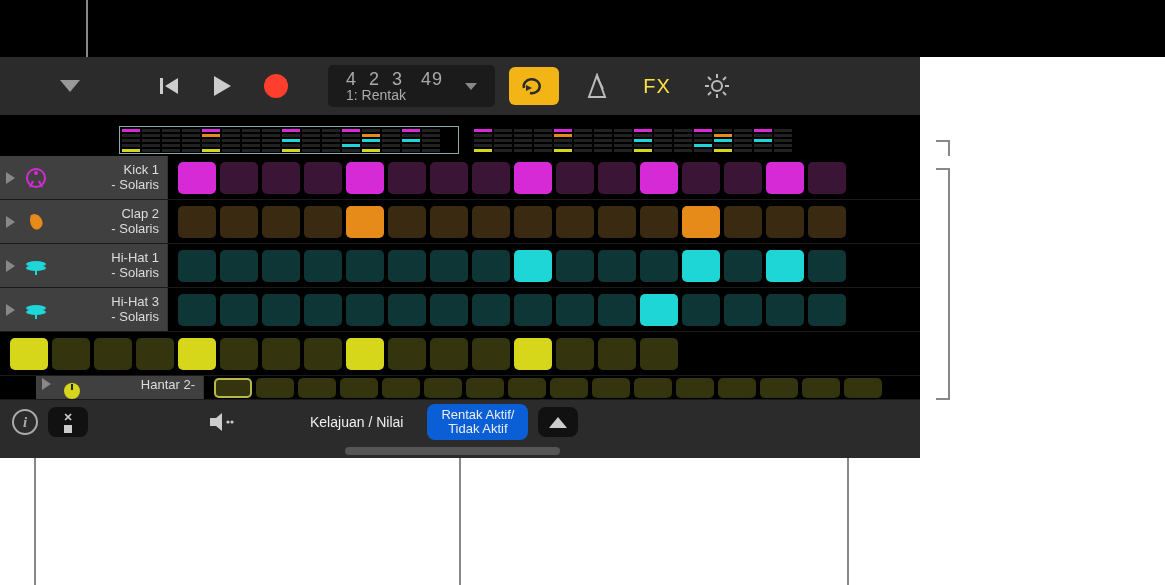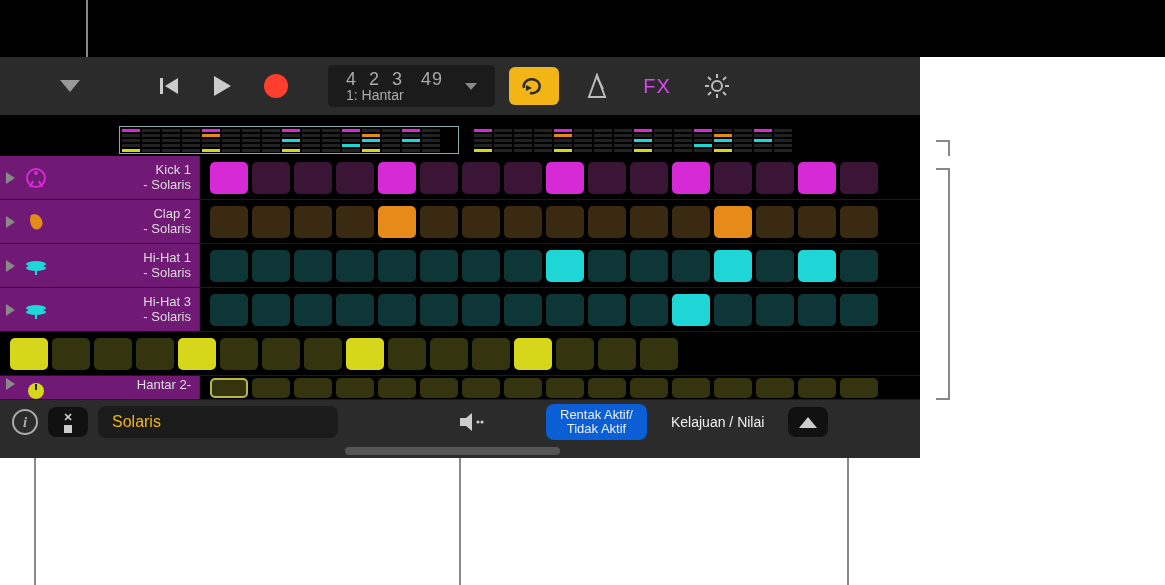--- a/index.html
+++ b/index.html
@@ -45,21 +45,21 @@
   }
   .lcd .nums { display: flex; gap: 12px; font-size: 18px; letter-spacing: 1px;}
   .lcd .sub { font-size: 14px; }
   .lcd-col { display:flex; flex-direction:column; align-items:flex-start; line-height:1;}
   .lcd-caret {
     width:0;height:0;border-left:6px solid transparent;border-right:6px solid transparent;border-top:7px solid #888; margin-left:8px;
   }
   .right-controls { display:flex; align-items:center; gap:0; margin-left: 14px;}
   .rc-btn {
     width:60px; height:42px; display:flex; align-items:center; justify-content:center;
-    color:#d946ef; font-size:20px; font-weight:500;
+    color:#fde047; font-size:20px; font-weight:500;
   }
   .rc-loop { background:#f2b515; border-radius:6px; width:50px; height:38px; margin-right:8px;}
   .rc-loop svg { stroke:#2b2b2b; }
   .fx-text { font-size:20px; letter-spacing:1px; }
 
   .strip { height: 9px; background: #000; }
 
   
   .overview {
     background:#000;
@@ -84,22 +84,22 @@
   
   .grid-area {
     background:#000;
     position:relative;
   }
   .row {
     display:flex; align-items:center; height:44px;
     border-bottom:1px solid #1a1a1a;
   }
   .row-head {
-    width:200px; height:100%; display:flex; align-items:center;
-    background:#701a75; gap:8px; padding-left:6px;
+    width:168px; height:100%; display:flex; align-items:center;
+    background:#404040; gap:8px; padding-left:6px;
     border-right:1px solid #333;
   }
   .play-tri {
     width:0;height:0;border-top:6px solid transparent;border-bottom:6px solid transparent;border-left:9px solid #888;
   }
   .kit-icon {
     width:26px;height:26px;border-radius:50%;display:flex;align-items:center;justify-content:center;
   }
   .row-label { color:#ddd; font-size:13px; line-height:1.1; text-align:right; flex:1; padding-right:8px;}
   .cells { display:flex; gap:4px; padding-left:10px; flex:1;}
@@ -112,21 +112,21 @@
   .r-clap .cell { background:#3a2a12; }
   .r-clap .cell.on { background:#e68a1a; }
   .r-hh .cell { background:#0f3636; }
   .r-hh .cell.on { background:#1fd6d6; }
   .r-kel .cell { background:#34340e; }
   .r-kel .cell.on { background:#d6d61a; }
   .r-hantar .cell { background:#34340e; }
   .r-hantar .cell.outline { box-shadow: inset 0 0 0 2px #b8b84a; }
   .row-partial { height:24px; overflow:hidden;}
   .row-partial .cell{height:20px;}
-  .row-partial .row-head{align-items:flex-start; padding-top:2px;}
+  .row-partial .row-head{align-items:flex-start; padding-top:2px;margin-left:36px;}
 
   
   .bottom {
     background:#2b2b2b;
     height:44px;
     display:flex; align-items:center;
     padding:0 12px;
     gap:10px;
   }
   .info-btn {
@@ -194,21 +194,21 @@
     <div class="record-dot"></div>
   </div>
   <div class="lcd">
     <div class="lcd-col">
       <div class="nums">
         <span>4</span>
         <span>2</span>
         <span>3</span>
         <span style="margin-left:6px">49</span>
       </div>
-      <div class="sub">1: Hantar</div>
+      <div class="sub">1: Rentak</div>
     </div>
     <div class="lcd-caret"></div>
   </div>
   <div class="right-controls">
     <div class="rc-btn rc-loop">
       <svg width="28" height="20" viewBox="0 0 28 20" fill="none" stroke="#2b2b2b" stroke-width="2.5">
           <path d="M4 12 A8 7 0 1 1 10 17"></path>
           <polygon points="6,9 12,12 6,15" fill="#2b2b2b" stroke="none"></polygon>
         </svg>
     </div>
@@ -603,35 +603,34 @@
         </div>
       </div>
     </div>
 
   <div class="bottom">
     <div class="info-btn">i</div>
     <div class="xstop">
         <span>✕</span>
         <div class="sq"></div>
       </div>
-    <div class="name-field">Solaris</div>
     <div style="width:100px"></div>
     <div class="vol-btn">
       <svg width="28" height="24" viewBox="0 0 28 24" fill="#ccc">
           <polygon points="2,8 8,8 14,3 14,21 8,16 2,16"></polygon>
           <circle cx="20" cy="12" r="1.6"></circle>
           <circle cx="24" cy="12" r="1.6"></circle>
         </svg>
     </div>
     <div style="width:40px"></div>
+    <div class="pill">Kelajuan / Nilai</div>
     <div class="pill blue">
       <span>Rentak Aktif/</span>
       <span>Tidak Aktif</span>
     </div>
-    <div class="pill">Kelajuan / Nilai</div>
     <div class="coll-btn">
         <div class="up-tri"></div>
       </div>
   </div>
 
   <div class="hscroll">
     <div class="hthumb"></div>
   </div>
 </div>
 

